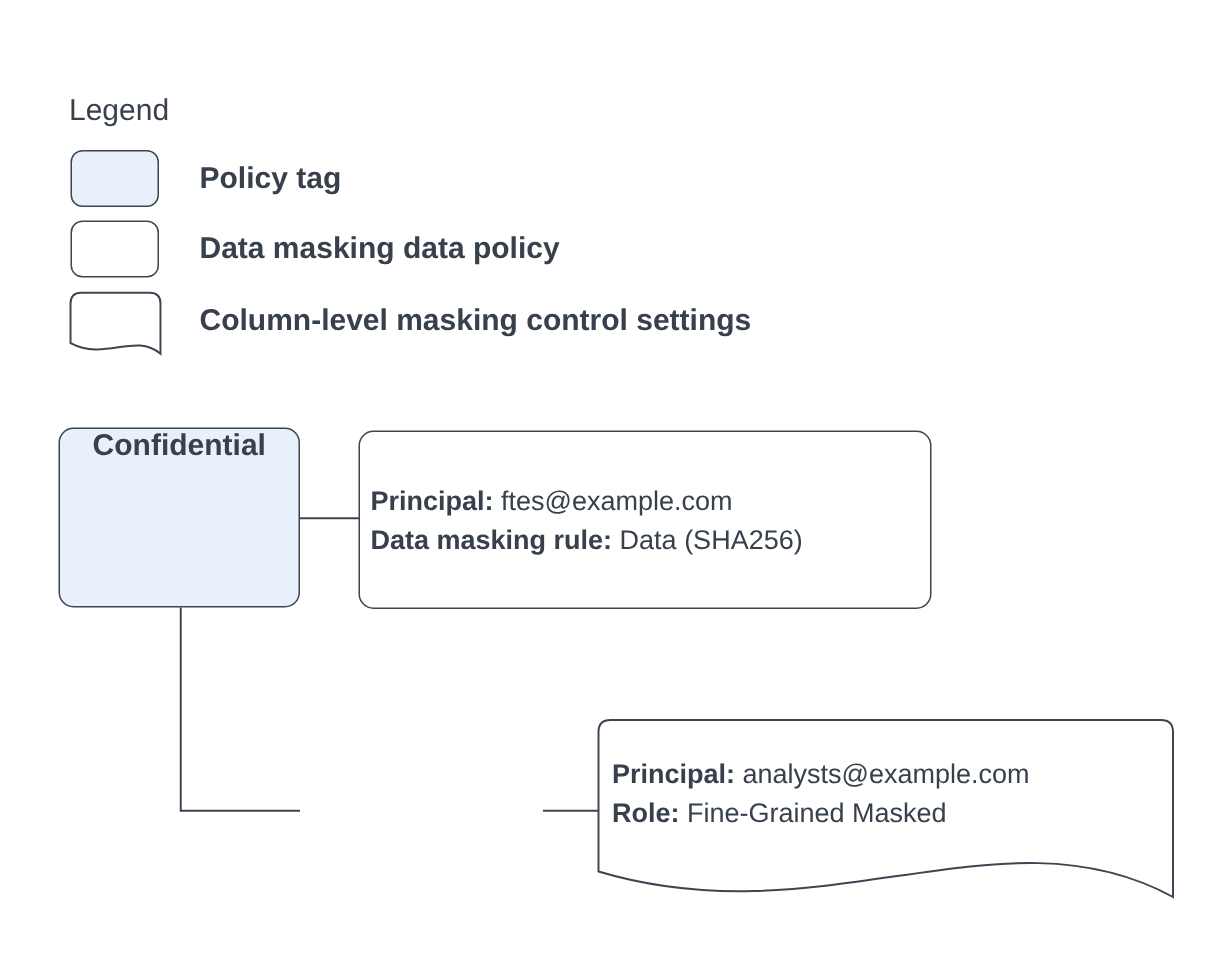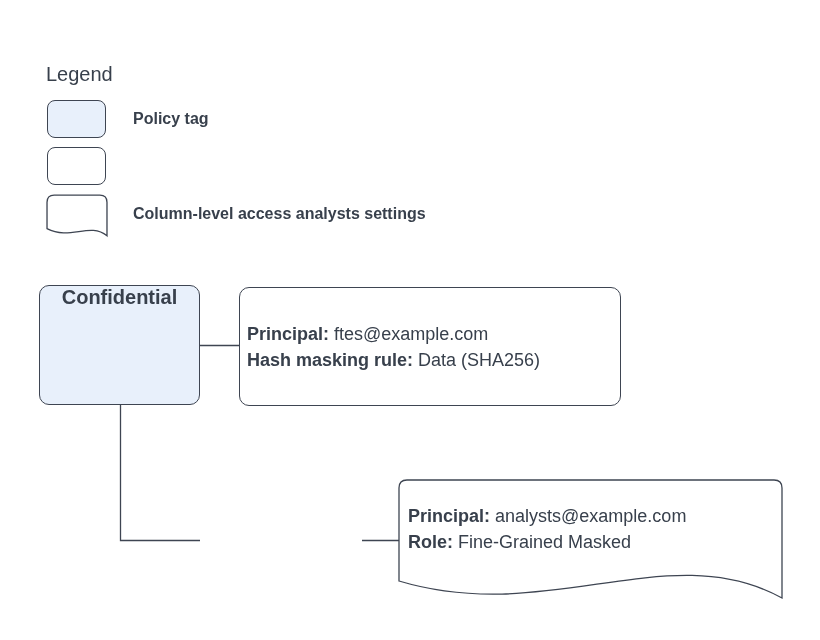--- a/index.html
+++ b/index.html
@@ -31,21 +31,21 @@
     width: 59px;
     height: 38px;
     border: 1.3px solid #3e4552;
     border-radius: 8px;
     box-sizing: border-box;
   }
   .swatch.blue { background: #e8f0fb; }
   .swatch.white { background: #ffffff; }
   .legend-label {
     left: 133px;
-    font-size: 16px;
+    font-size: 20px;
     font-weight: bold;
     line-height: 38px;
     white-space: nowrap;
     color: #38404c;
   }
 
   
   .node {
     background: #e8f0fb;
     border: 1.3px solid #3e4552;
@@ -89,42 +89,43 @@
 <body>
 
 <div class="canvas">
 
   <div class="abs legend-title">Legend</div>
 
   <div class="abs swatch blue" style="top:100px;"></div>
   <div class="abs legend-label" style="top:100px;">Policy tag</div>
 
   <div class="abs swatch white" style="top:147px;"></div>
+  <div class="abs legend-label" style="top:147px;">Data masking data policy</div>
 
   <svg class="abs" style="left:46px; top:194px;" width="62" height="47" viewBox="-1 -1 61 46">
     <path d="M 7 0 H 52 Q 59 0 59 7 V 40 C 42 26 23 45 0 33 V 7 Q 0 0 7 0 Z" fill="#ffffff" stroke="#3e4552" stroke-width="1.3"></path>
   </svg>
-  <div class="abs legend-label" style="top:195px;">Column-level access analysts settings</div>
+  <div class="abs legend-label" style="top:195px;">Column-level masking control settings</div>
 
   <svg class="abs connector-layer" width="820" height="640" viewBox="0 0 820 640">
     <path d="M 200 345.5 H 240" fill="none" stroke="#3e4552" stroke-width="1.3"></path>
     <path d="M 120.5 405 V 540.5 H 200" fill="none" stroke="#3e4552" stroke-width="1.3"></path>
     <path d="M 362 540.5 H 400" fill="none" stroke="#3e4552" stroke-width="1.3"></path>
   </svg>
 
   <div class="abs node" style="left:39px; top:285px; width:161px; height:120px;">
     <span>Confidential</span>
   </div>
 
   <div class="abs policy-box" style="left:239px; top:287px; width:382px; height:119px;">
     <div class="kv-line">
       <span class="k">Principal:</span><span>ftes@example.com</span>
     </div>
     <div class="kv-line">
-      <span class="k">Hash masking rule:</span><span>Data (SHA256)</span>
+      <span class="k">Data masking rule:</span><span>Data (SHA256)</span>
     </div>
   </div>
 
 
   <svg class="abs" style="left:398px; top:479px;" width="385" height="127" viewBox="-1 -1 385 127">
     <path d="M 8 0 H 375 Q 383 0 383 8 V 118 C 270 56 150 146 0 101 V 8 Q 0 0 8 0 Z" fill="#ffffff" stroke="#3e4552" stroke-width="1.3"></path>
   </svg>
   <div class="abs doc-text" style="left:408px; top:503px;">
     <div class="kv-line">
       <span class="k">Principal:</span><span>analysts@example.com</span>

